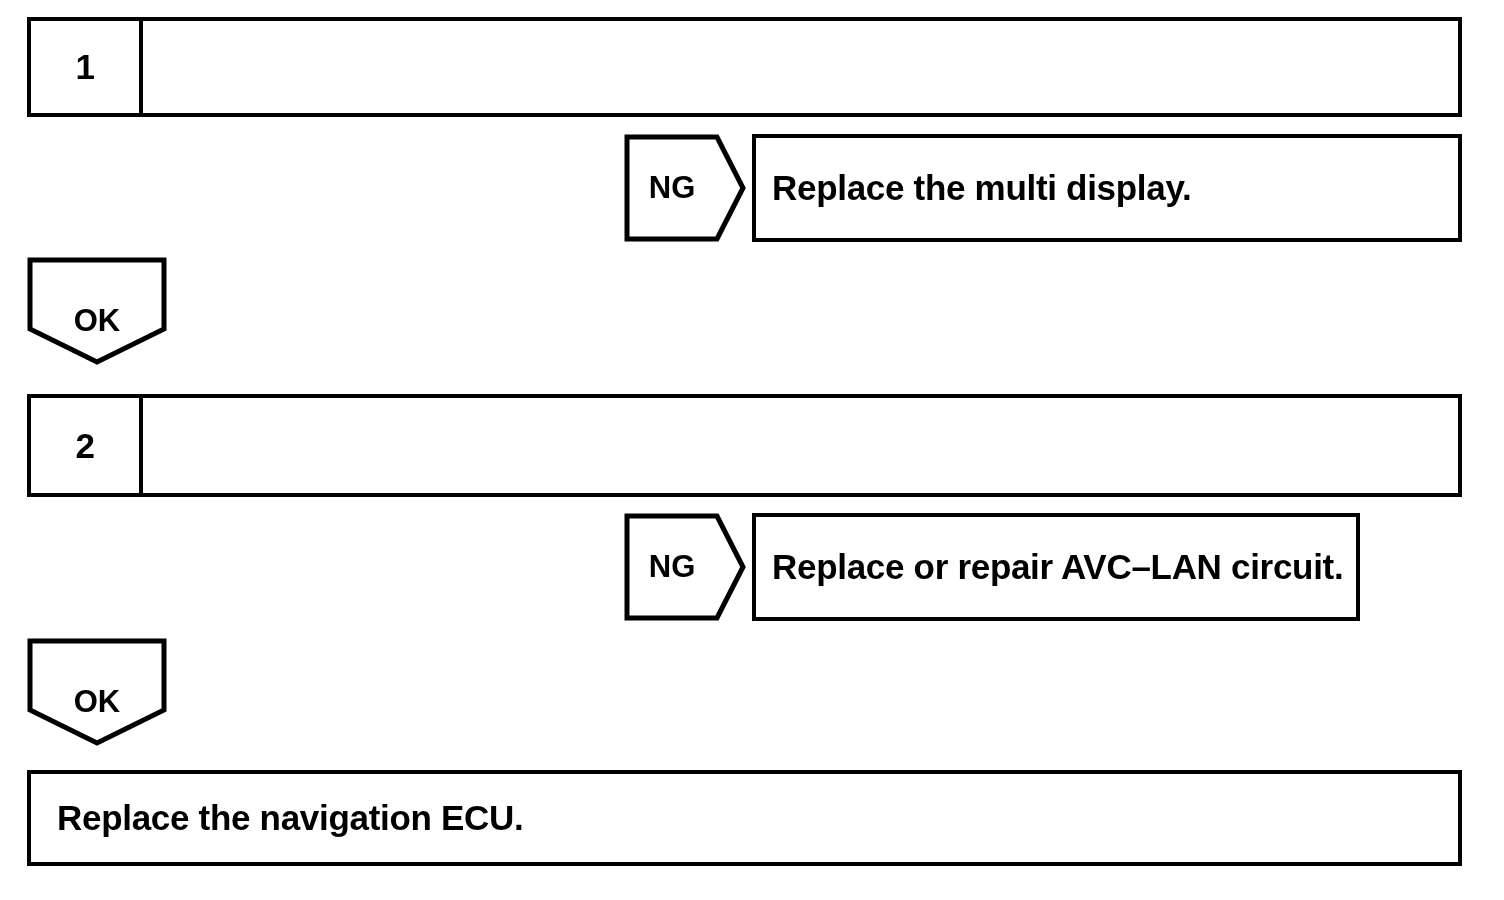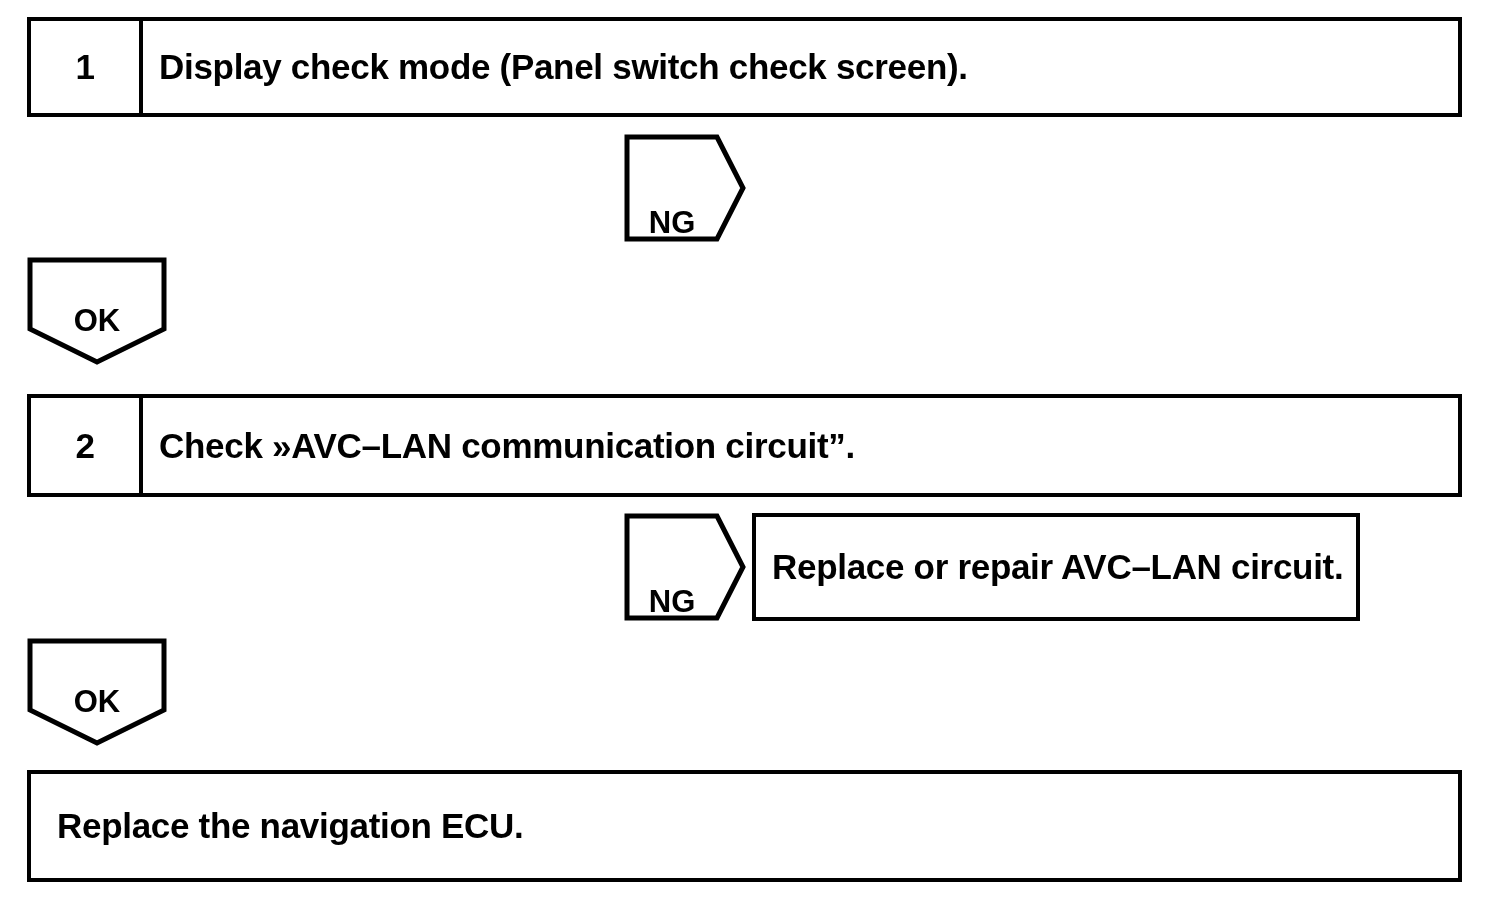--- a/index.html
+++ b/index.html
@@ -88,21 +88,20 @@
     top: 0;
     left: 0;
     width: 96px;
     height: 108px;
     display: flex;
     align-items: center;
     justify-content: center;
     font-weight: bold;
     font-size: 31px;
     letter-spacing: 0px;
-    margin-top: 35px;
   }
 
   
   .ok-arrow {
     position: absolute;
     width: 140px;
     height: 108px;
   }
   .ok-arrow svg {
     position: absolute;
@@ -125,54 +124,53 @@
     margin-top: 27px;
   }
 </style>
 </head>
 <body>
 
 <div id="diagram">
 
   <div class="step-box" style="left:27px; top:17px; width:1435px; height:100px;">
     <div class="step-num">1</div>
-    <div class="step-text">Display check mode (Panel switch check screen).</div>
   </div>
 
   <div class="ng-arrow" style="left:624px; top:134px;">
     <svg viewBox="0 0 122 108" preserveAspectRatio="none">
       <polygon points="3,3 93,3 119,54 93,105 3,105" fill="#ffffff" stroke="#000000" stroke-width="5" stroke-linejoin="miter"></polygon>
     </svg>
     <div class="ng-label">NG</div>
   </div>
 
+  <div class="result-box" style="left:752px; top:134px; width:710px; height:108px;">Replace the multi display.</div>
 
   <div class="ok-arrow" style="left:27px; top:257px;">
     <svg viewBox="0 0 140 108" preserveAspectRatio="none">
       <polygon points="3,3 137,3 137,72 70,105 3,72" fill="#ffffff" stroke="#000000" stroke-width="5" stroke-linejoin="miter"></polygon>
     </svg>
     <div class="ok-label">OK</div>
   </div>
 
   <div class="step-box" style="left:27px; top:394px; width:1435px; height:103px;">
     <div class="step-num">2</div>
-    <div class="step-text">Check »AVC–LAN communication circuit”.</div>
   </div>
 
   <div class="ng-arrow" style="left:624px; top:513px;">
     <svg viewBox="0 0 122 108" preserveAspectRatio="none">
       <polygon points="3,3 93,3 119,54 93,105 3,105" fill="#ffffff" stroke="#000000" stroke-width="5" stroke-linejoin="miter"></polygon>
     </svg>
     <div class="ng-label">NG</div>
   </div>
 
   <div class="result-box" style="left:752px; top:513px; width:608px; height:108px;">Replace or repair AVC–LAN circuit.</div>
 
   <div class="ok-arrow" style="left:27px; top:638px;">
     <svg viewBox="0 0 140 108" preserveAspectRatio="none">
       <polygon points="3,3 137,3 137,72 70,105 3,72" fill="#ffffff" stroke="#000000" stroke-width="5" stroke-linejoin="miter"></polygon>
     </svg>
     <div class="ok-label">OK</div>
   </div>
 
-  <div class="result-box" style="left:27px; top:770px; width:1435px; height:112px; padding-left:26px;">Replace the navigation ECU.</div>
+  <div class="result-box" style="left:27px; top:770px; width:1435px; height:96px; padding-left:26px;">Replace the navigation ECU.</div>
 
 </div>
 
 </body></html>

